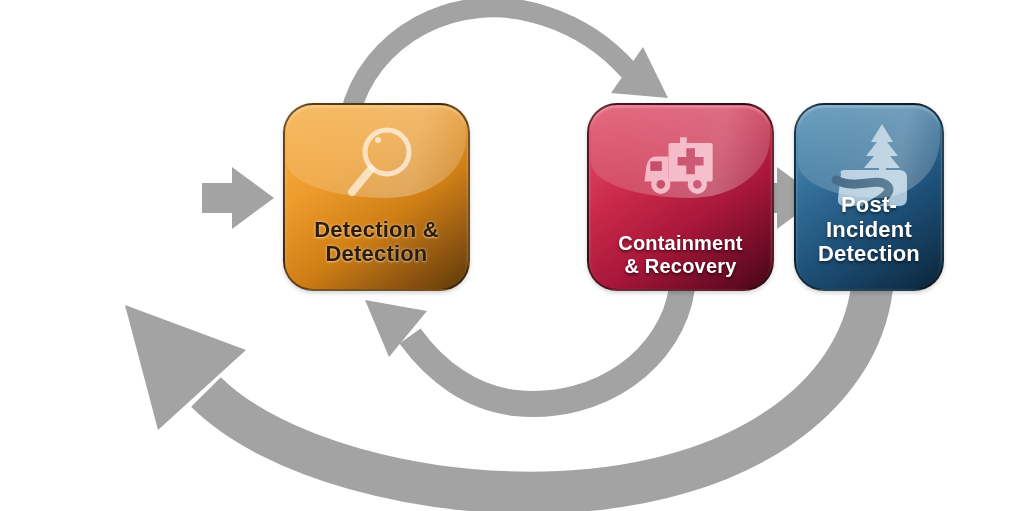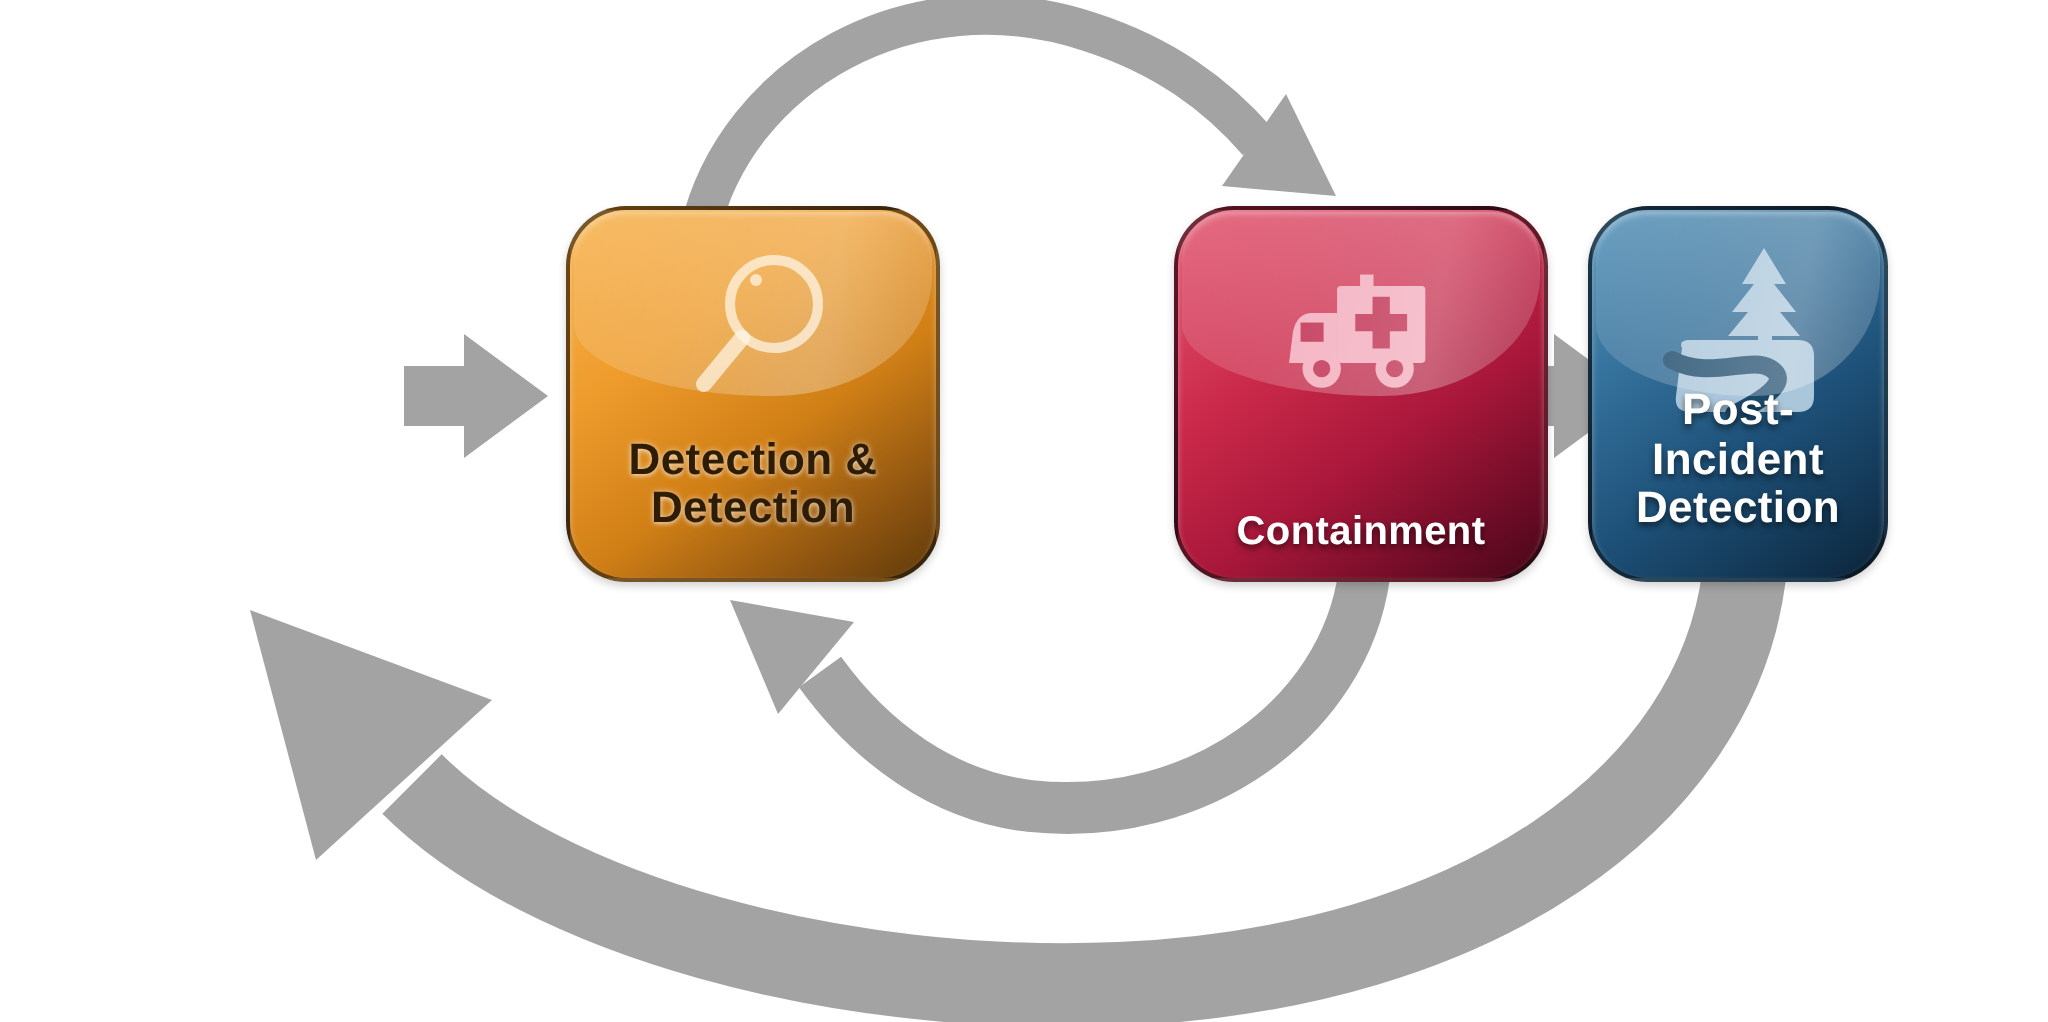--- a/index.html
+++ b/index.html
@@ -103,20 +103,21 @@
         <g>
           <circle cx="29" cy="67" r="10" fill="#f2a6b8"></circle>
             <circle cx="29" cy="67" r="4.5" fill="#bb1e42"></circle>
           <circle cx="67" cy="67" r="10" fill="#f2a6b8"></circle>
             <circle cx="67" cy="67" r="4.5" fill="#bb1e42"></circle>
         </g>
       </svg>
     </div>
     <div class="stage-label label-light">
       <span>Containment</span>
+      <span>&amp; Recovery</span>
     </div>
   </div>
 
   <div class="stage stage-postincident">
     <div class="stage-icon">
       <svg width="104" height="100" viewBox="0 0 100 100">
         <g fill="#aac6da">
           <path d="M63 6 L52 24 L58 24 L47 38 L55 38 L45 50 L81 50 L71 38 L79 38 L68 24 L74 24 Z"></path>
           <rect x="60" y="46" width="7" height="10"></rect>
           <path d="M22 56 Q20 52 26 52 L80 52 Q88 52 88 60 L88 80 Q88 88 80 88 L26 88 Q18 88 19 80 Z"></path>

